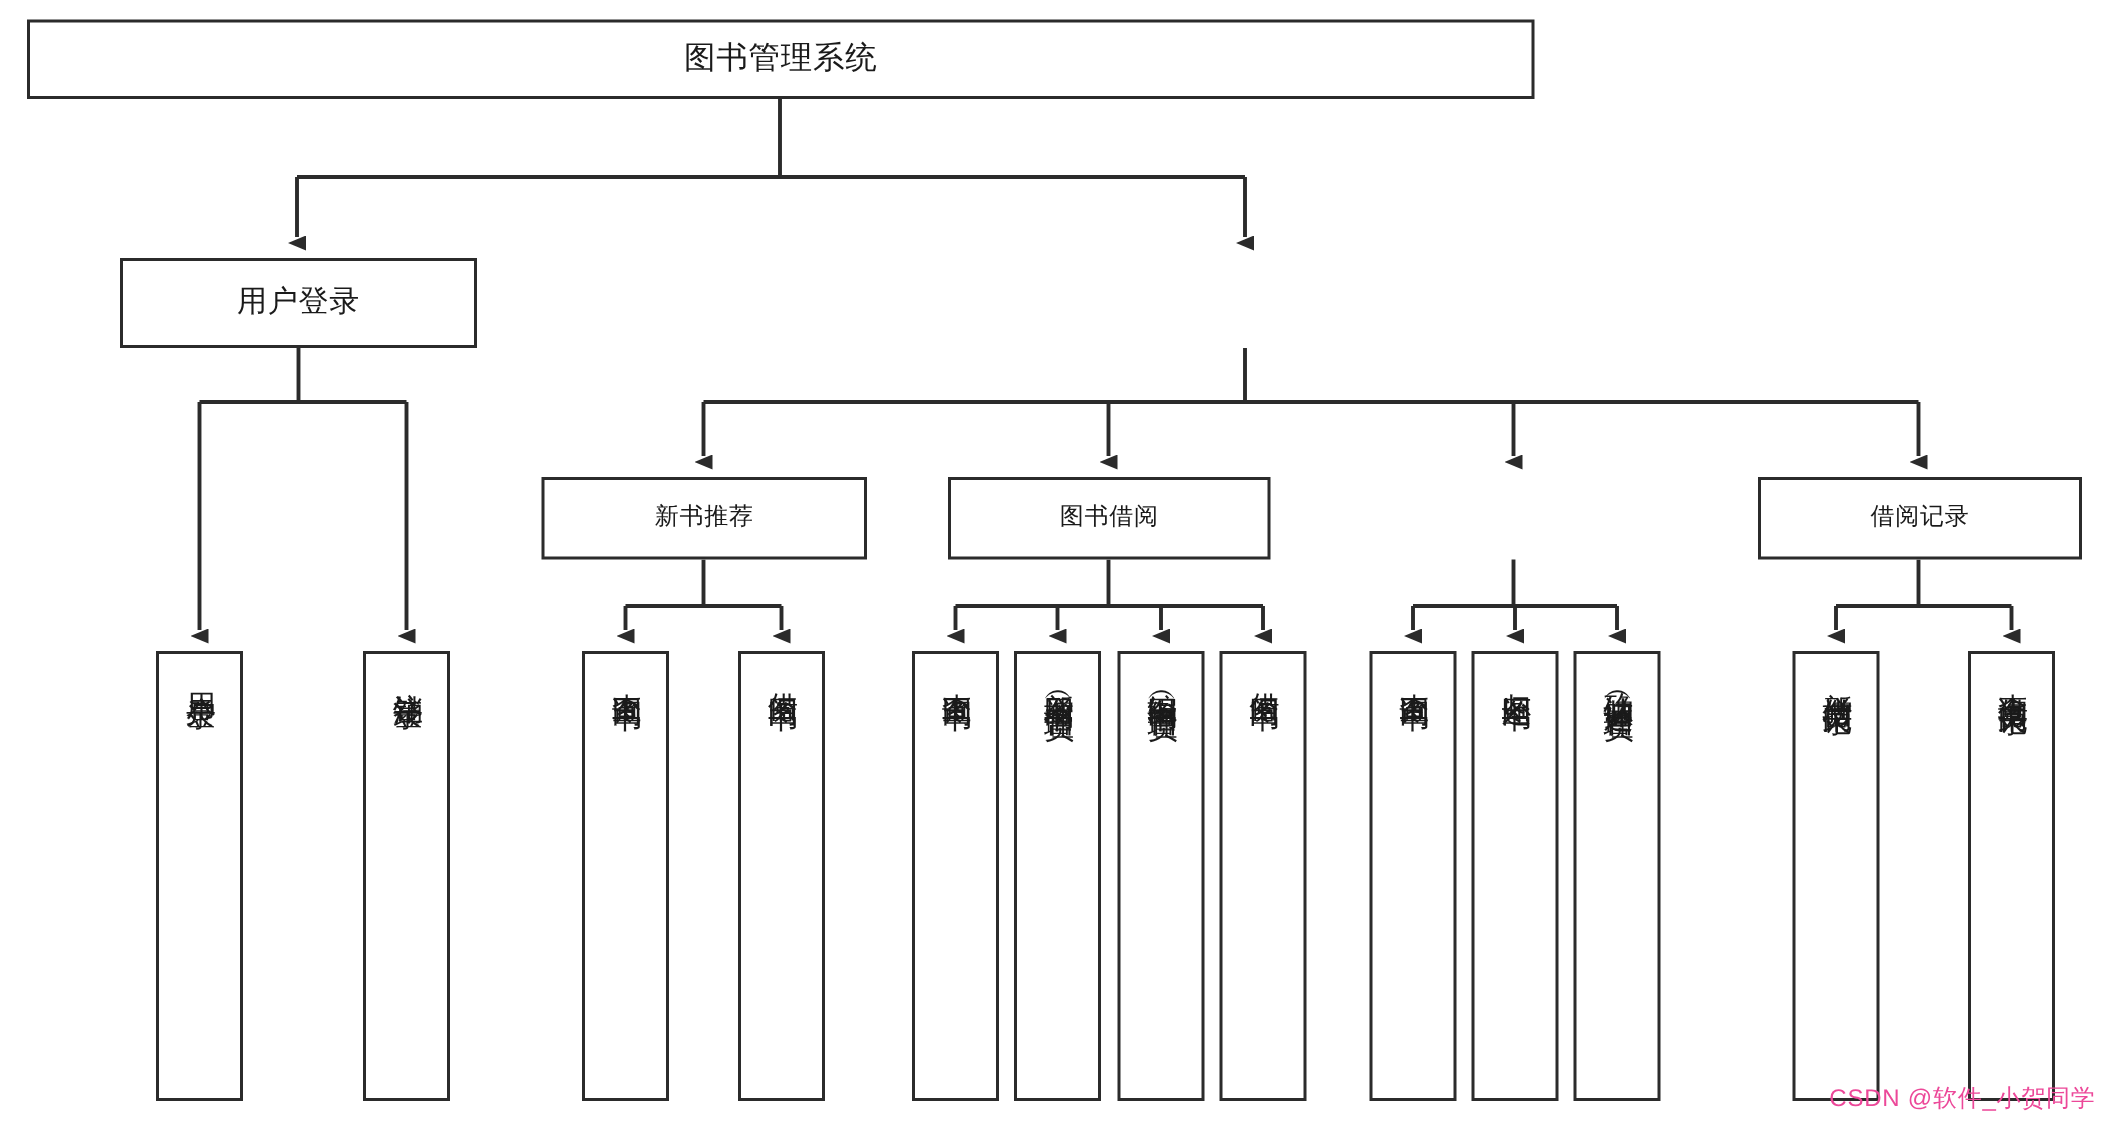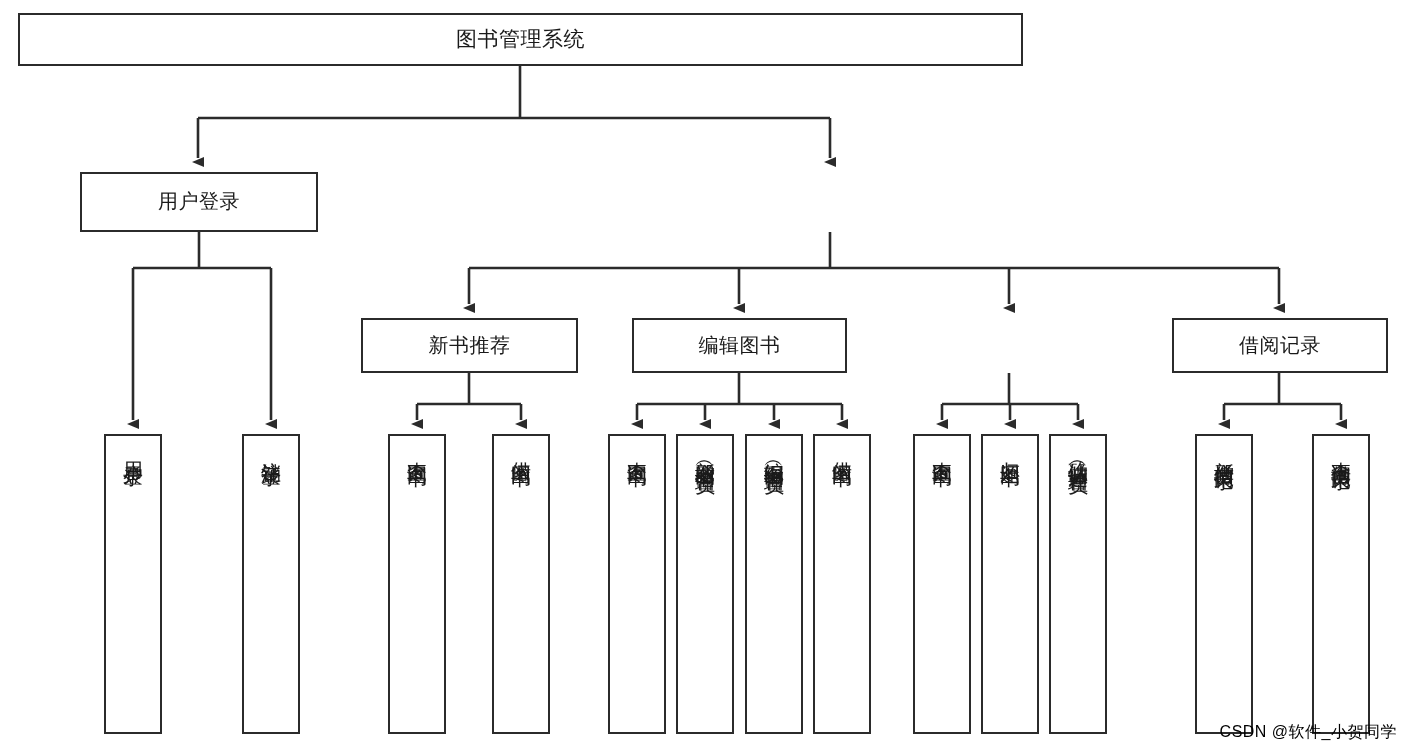--- a/index.html
+++ b/index.html
@@ -59,21 +59,21 @@
   }
   .node.level-1 .node-label {
     font-size: 20px;
   }
   
   .node.level-2 {
     top: 318px;
     height: 55px;
   }
   .node.level-2 .node-label {
-    font-size: 20px;
+    font-size: 16px;
   }
   
   .node.leaf {
     top: 434px;
     width: 58px;
     height: 300px;
     align-items: flex-start;
     padding-top: 10px;
   }
   .node.leaf .node-label {
@@ -82,21 +82,21 @@
     font-size: 20px;
     line-height: 1.05;
     letter-spacing: 2px;
     white-space: nowrap;
   }
   #watermark {
     position: absolute;
     right: 8px;
     bottom: 4px;
     font-size: 16px;
-    color: #000000;
+    color: #ec4899;
     letter-spacing: 0.5px;
     white-space: nowrap;
     user-select: none;
   }
 </style>
 </head>
 <body>
 
 <div id="diagram-canvas">
 
@@ -155,21 +155,21 @@
   </div>
 
   <div class="node level-1" style="left:80px; width:238px;">
     <span class="node-label">用户登录</span>
   </div>
 
   <div class="node level-2" style="left:361px; width:217px;">
     <span class="node-label">新书推荐</span>
   </div>
   <div class="node level-2" style="left:632px; width:215px;">
-    <span class="node-label">编辑图书</span>
+    <span class="node-label">图书借阅</span>
   </div>
   <div class="node level-2" style="left:1172px; width:216px;">
     <span class="node-label">借阅记录</span>
   </div>
 
   <div class="node leaf" style="left:104px;">
     <span class="node-label">用户登录</span>
   </div>
   <div class="node leaf" style="left:242px;">
     <span class="node-label">注销登录</span>

